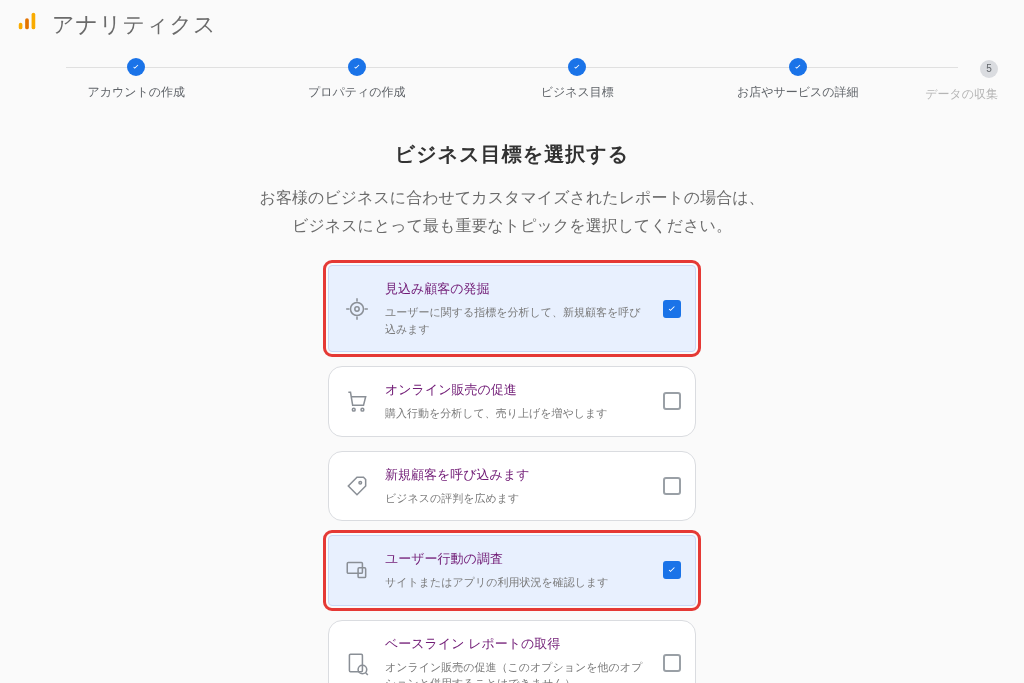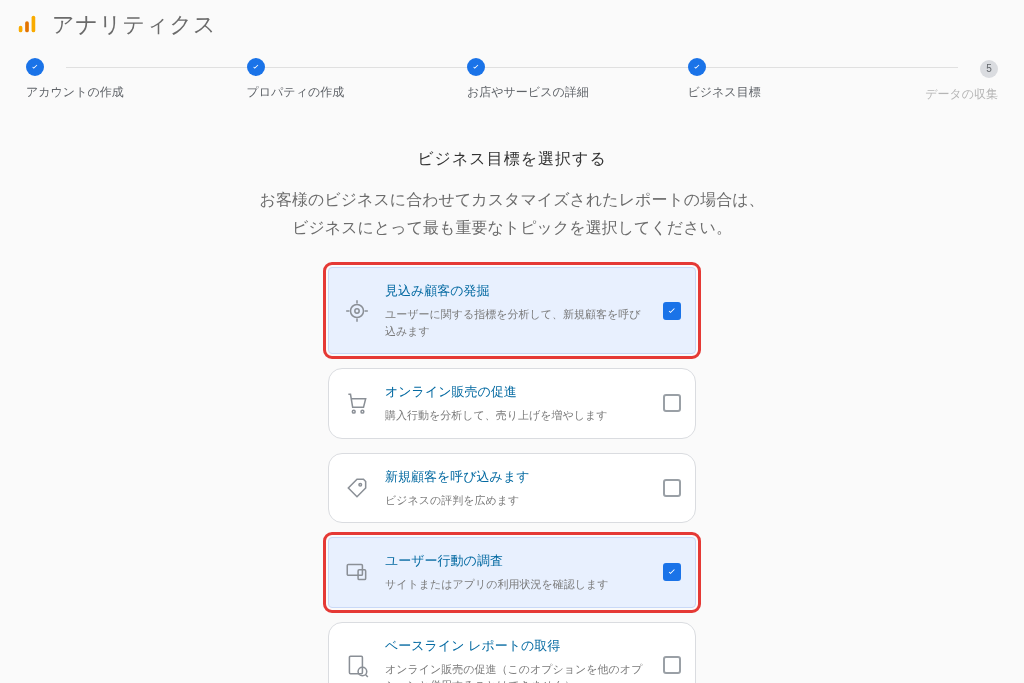--- a/index.html
+++ b/index.html
@@ -8,42 +8,41 @@
     background: #fafafa;
     color: #3c4043;
     width: 1024px;
     height: 683px;
     overflow: hidden;
   }
 
   
   .app-header {
     display: flex;
-    align-items: flex-end;
+    align-items: flex-start;
     padding: 10px 16px 8px 16px;
-    font-family: Liberation Mono, monospace;
   }
   .app-header .logo { margin-right: 14px; }
   .app-header .product {
     font-size: 22px;
     color: #6b6b6b;
     letter-spacing: 1px;
   }
 
   
   .stepper {
     display: flex;
     align-items: flex-start;
     padding: 10px 26px 0 26px;
     position: relative;
   }
   .step {
     flex: 1;
     position: relative;
-    text-align: left;
+    text-align: center;
   }
   .step:last-child { flex: 0 0 90px; text-align: right; }
   .step:first-child { flex: 0 0 110px; text-align: left; }
   .step .dot {
     width: 18px; height: 18px; border-radius: 50%;
     display: inline-flex; align-items: center; justify-content: center;
     font-size: 10px; color:#fff;
     background: #1a73e8;
   }
   .step.pending .dot { background:#dadce0; color:#5f6368;}
@@ -54,25 +53,24 @@
   }
   .step.pending .label { color:#b5b5b5; }
   .step .dot svg { width:10px; height:10px; }
 
   
   .main {
     text-align:center;
     padding-top: 38px;
   }
   .main h1 {
-    font-size: 16px;
-    font-weight: 400;
+    font-size: 20px;
+    font-weight: 700;
     color:#323232;
     letter-spacing: 1px;
-    margin-top: 8px;
   }
   .main .sub {
     margin-top: 16px;
     font-size: 16px;
     line-height: 1.8;
     color:#6b6b6b;
   }
 
   .cards {
     width: 368px;
@@ -99,21 +97,21 @@
   .card.highlight {
     outline: 3px solid #E53935;
     outline-offset: 2px;
     border-radius:4px;
   }
   .card .icon { width:28px; flex:0 0 28px; display:flex; align-items:center; justify-content:center;}
   .card .text { flex:1; }
   .card .title {
     font-size: 13px;
     font-weight:500;
-    color:#0369a1;
+    color:#701a75;
   }
   .card .desc {
     font-size: 11px;
     color:#7a7a7a;
     margin-top:6px;
     line-height:1.5;
   }
   .card .check {
     width:18px;height:18px;
     border:2px solid #9aa0a6;
@@ -168,29 +166,29 @@
           </svg>
         </div>
       <div class="label">プロパティの作成</div>
     </div>
     <div class="step">
       <div class="dot">
           <svg viewBox="0 0 24 24">
             <path d="M9 16.2l-3.5-3.5 1.4-1.4L9 13.4l7.1-7.1 1.4 1.4z" fill="#fff"></path>
           </svg>
         </div>
+      <div class="label">ビジネス目標</div>
+    </div>
+    <div class="step">
+      <div class="dot">
+          <svg viewBox="0 0 24 24">
+            <path d="M9 16.2l-3.5-3.5 1.4-1.4L9 13.4l7.1-7.1 1.4 1.4z" fill="#fff"></path>
+          </svg>
+        </div>
       <div class="label">お店やサービスの詳細</div>
-    </div>
-    <div class="step">
-      <div class="dot">
-          <svg viewBox="0 0 24 24">
-            <path d="M9 16.2l-3.5-3.5 1.4-1.4L9 13.4l7.1-7.1 1.4 1.4z" fill="#fff"></path>
-          </svg>
-        </div>
-      <div class="label">ビジネス目標</div>
     </div>
     <div class="step pending">
       <div class="dot">5</div>
       <div class="label">データの収集</div>
     </div>
   </div>
 </div>
 
 <div class="main">
   <h1>ビジネス目標を選択する</h1>

